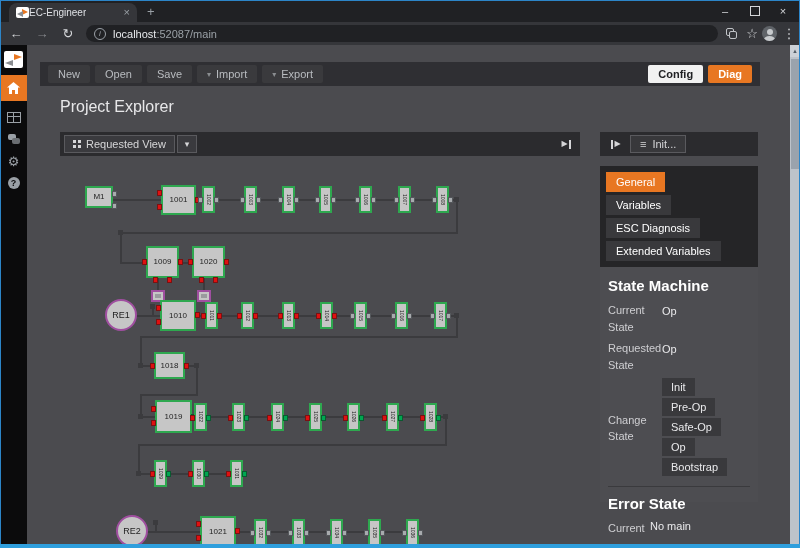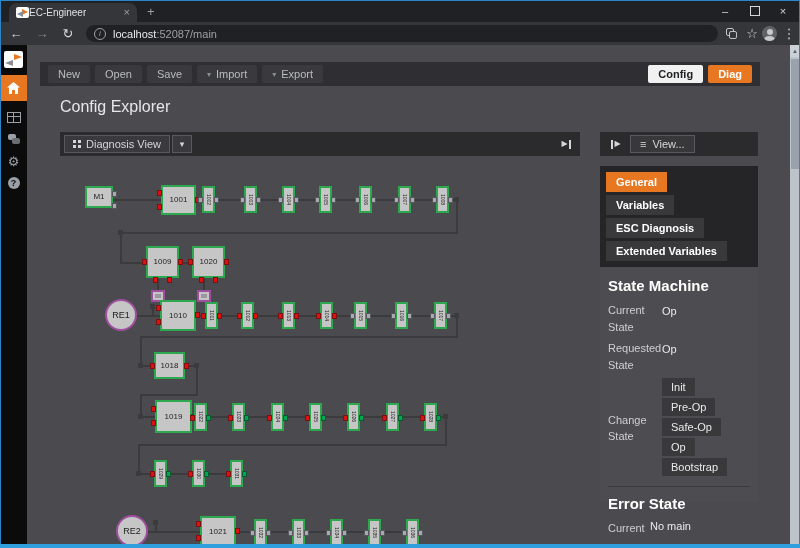--- a/index.html
+++ b/index.html
@@ -79,21 +79,21 @@
   .pin-bar{width:2px;height:9px;background:#d6d6d8;display:inline-block;margin-left:1px}
   .pin-bar.l{margin:0 1px 0 0}
   .morebar{position:absolute;left:600px;top:132px;width:158px;height:24px;background:#2b2b2e;z-index:20;
            display:flex;align-items:center;padding:0 4px;box-sizing:border-box}
   .morebar .pin-btn{margin-left:2px}
   .more-btn{height:18px;display:inline-flex;align-items:center;gap:6px;padding:0 9px;margin-left:4px;
             background:#38383b;border:1px solid #5a5a5e;color:#d6d6d8;font-size:11px;box-sizing:border-box}
   
   .panel{position:absolute;left:600px;top:166px;width:158px;height:324px;z-index:20;box-sizing:border-box}
   .ptabs{background:#252527;padding:6px 0 3px 6px}
-  .tab-btn{display:inline-block;background:#39393c;color:#fff;font-weight:bold;font-size:11px;
+  .tab-btn{display:inline-block;background:#39393c;color:#fff;font-weight:normal;font-size:11px;
            padding:4px 10px;margin:0 14px 3px 0;white-space:nowrap}
   .tab-btn.active{background:#e87722}
   .pcontent{background:#4d4d51;padding:6px 8px 10px 8px;height:235px;box-sizing:border-box}
   .sec-title{font-size:15px;font-weight:bold;color:#fff;margin:4px 0 8px 0}
   .prow{display:flex;font-size:11px;color:#cfcfd2;margin-bottom:5px}
   .prow .lbl{width:54px;flex:none;line-height:1.5}
   .prow .val{color:#e9e9eb;padding-top:3px}
   .btncol{display:flex;flex-direction:column;align-items:flex-start}
   .st-btn{background:#39393c;color:#e9e9eb;font-size:11px;padding:3px 9px;margin-bottom:2px;white-space:nowrap}
   .pdivider{border:none;border-top:1px solid #3a3a3d;margin:8px 0 8px 0}
@@ -443,42 +443,42 @@
       <span>Import</span>
     </span>
   <span class="tbtn">
       <span class="chev">▾</span>
       <span>Export</span>
     </span>
   <span class="tbtn config">Config</span>
   <span class="tbtn diag">Diag</span>
 </div>
 
-<div class="page-title">Config Explorer</div>
+<div class="page-title">Project Explorer</div>
 
 <div class="viewbar">
   <span class="vbtn">
     <span class="grid-ico"></span>
-    <span>Diagnosis View</span>
+    <span>Requested View</span>
   </span>
   <span class="vbtn chev-btn">▾</span>
   <span class="pin-btn">
     <span class="pin-glyph">▶</span>
       <span class="pin-bar"></span>
   </span>
 </div>
 
 <div class="morebar">
   <span class="pin-btn">
     <span class="pin-bar l"></span>
       <span class="pin-glyph">▶</span>
   </span>
   <span class="more-btn">
     <span>≡</span>
-    <span>View...</span>
+    <span>Init...</span>
   </span>
 </div>
 
 <div class="panel">
   <div class="ptabs">
     <span class="tab-btn active">General</span><span class="tab-btn">Variables</span><br>
     <span class="tab-btn">ESC Diagnosis</span><br>
     <span class="tab-btn">Extended Variables</span>
   </div>
   <div class="pcontent">

